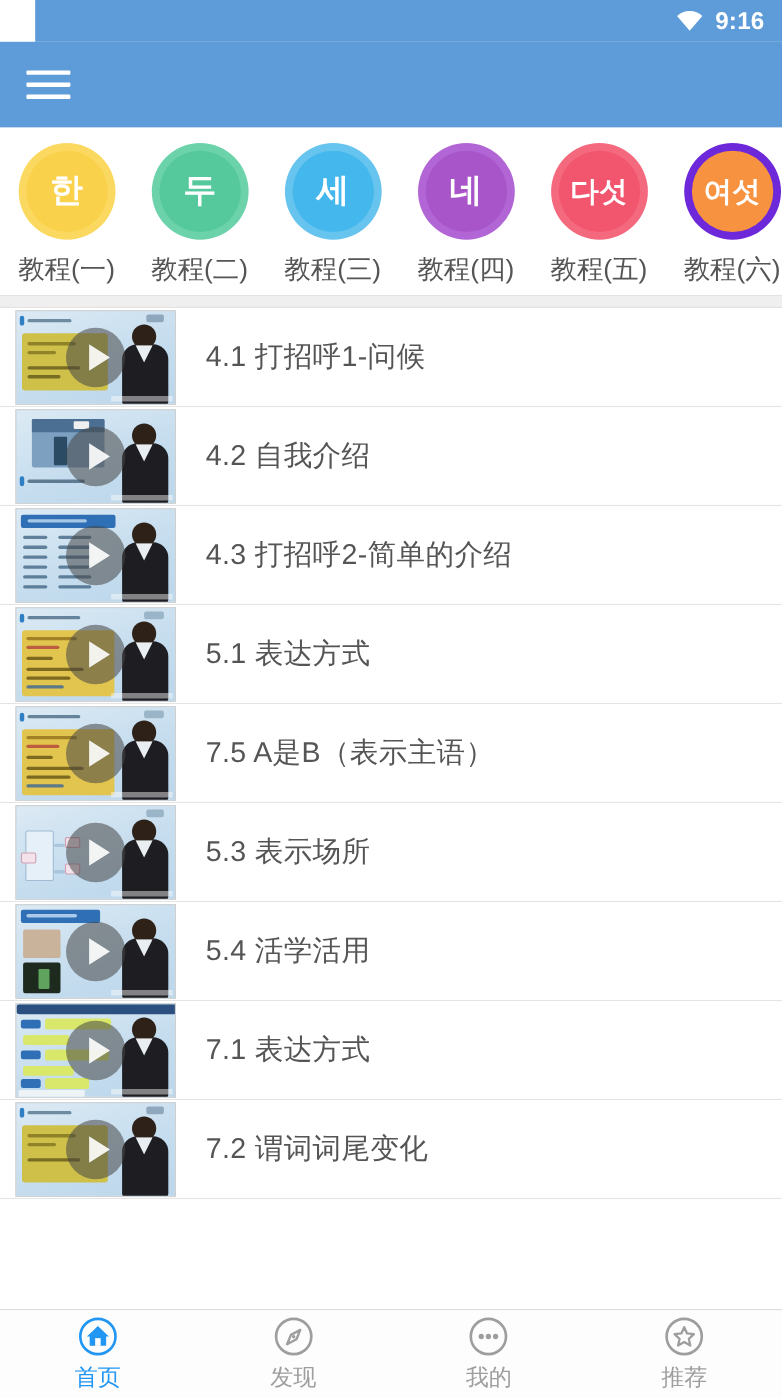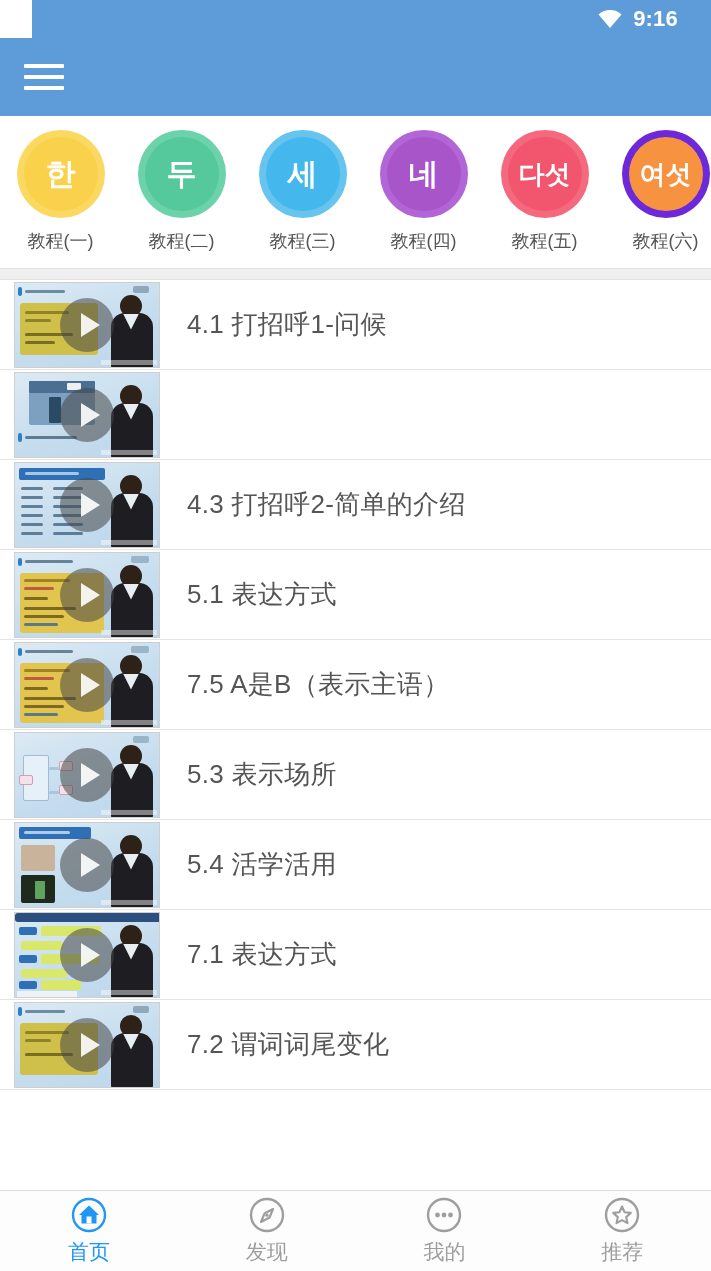--- a/index.html
+++ b/index.html
@@ -8,21 +8,21 @@
     font-family:"Liberation Sans","DejaVu Sans",sans-serif;
     background:#ffffff;
     overflow:hidden;
     position:relative;
   }
 
   
   .statusbar{
     height:38px; background:#5b9bd5; background:#5d9cd8;
     display:flex; align-items:center; justify-content:flex-end;
-    padding-right:33px; gap:10px;margin-left:32px;
+    padding-right:16px; gap:10px;margin-left:32px;
   }
   .wifi-icon{ width:26px; height:20px; position:relative; }
   .wifi-icon svg{ display:block; }
   .clock{ color:#ffffff; font-size:22px; font-weight:700; letter-spacing:.2px; }
 
   
   .appbar{
     height:78px; background:#5d9cd8;
     display:flex; align-items:center; padding-left:24px; gap:44px;
   }
@@ -47,21 +47,21 @@
   }
   .cat-circle::after{
     content:""; position:absolute; left:7px; top:7px; right:7px; bottom:7px;
     border-radius:50%; background:var(--inner);
   }
   .cat-glyph{
     position:relative; z-index:2; color:#ffffff; font-size:30px;
     font-weight:700; line-height:1; white-space:nowrap;
   }
   .cat-label{
-    margin-top:11px; font-size:18px; color:#555555; white-space:nowrap;
+    margin-top:11px; font-size:24px; color:#555555; white-space:nowrap;
   }
 
   .strip-divider{ height:12px; background:#efefef; border-top:1px solid #e2e2e2;
     border-bottom:1px solid #e2e2e2; }
 
   
   .list{ position:relative; height:920px; overflow:hidden; background:#fff; }
   .row{
     height:90px; display:flex; align-items:center; padding:0 0 0 14px;
     border-bottom:1px solid #e4e4e4; background:#fff; cursor:pointer;
@@ -212,20 +212,21 @@
             <div class="tg-body"></div>
             <div class="tg-head"></div>
             <div class="tg-collar"></div>
           </div>
           <div style="position: absolute; right: 2px; bottom: 2px; width: 56px; height: 5px; background: rgba(255, 255, 255, 0.45);"></div>
         </div>
         <div class="play">
           <i></i>
         </div>
       </div>
+      <div class="row-title">4.2 自我介绍</div>
     </div>
     <div class="row">
       <div class="thumb">
         <div class="scene">
           <div style="position: absolute; inset: 0px; background: linear-gradient(160deg, rgb(220, 234, 244) 0%, rgb(196, 220, 238) 60%, rgb(188, 214, 234) 100%);"></div>
           <div class="tg-panel" style="left: 4px; top: 5px; width: 86px; height: 12px; background: rgb(46, 111, 181); border-radius: 2px;"></div>
           <div class="tg-line" style="left: 10px; top: 9px; width: 54px; background: rgb(207, 227, 245);"></div>
           <div class="tg-line" style="left: 6px; top: 24px; width: 22px; background: rgb(58, 93, 124);"></div>
           <div class="tg-line" style="left: 38px; top: 24px; width: 30px; background: rgb(58, 93, 124);"></div>
           <div class="tg-line" style="left: 6px; top: 33px; width: 22px; background: rgb(58, 93, 124);"></div>

